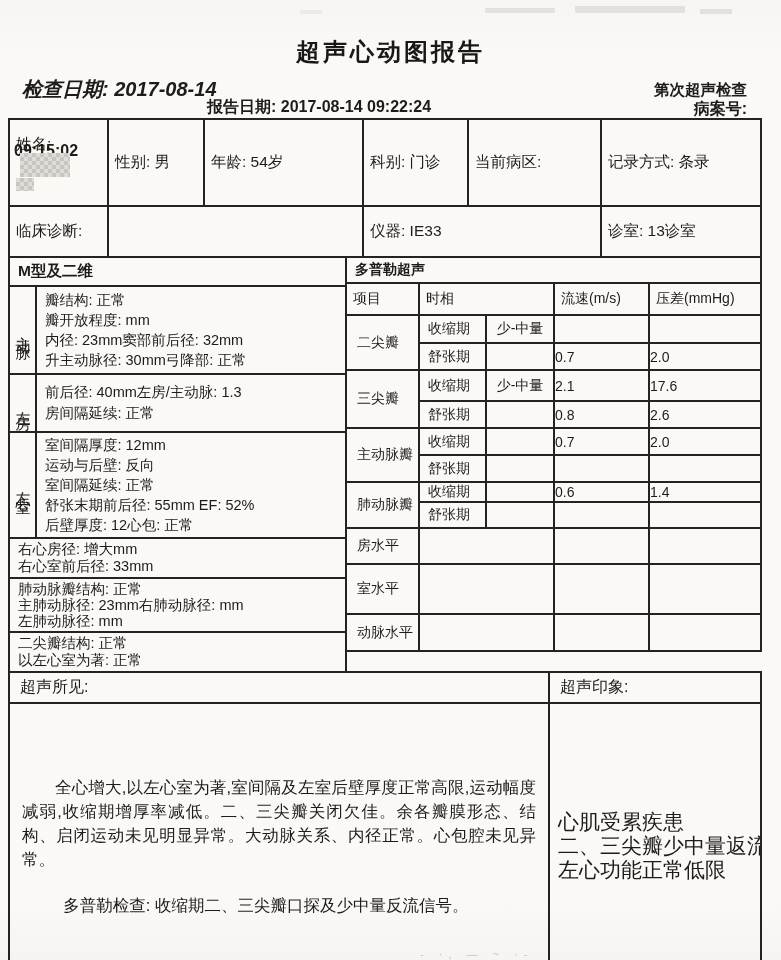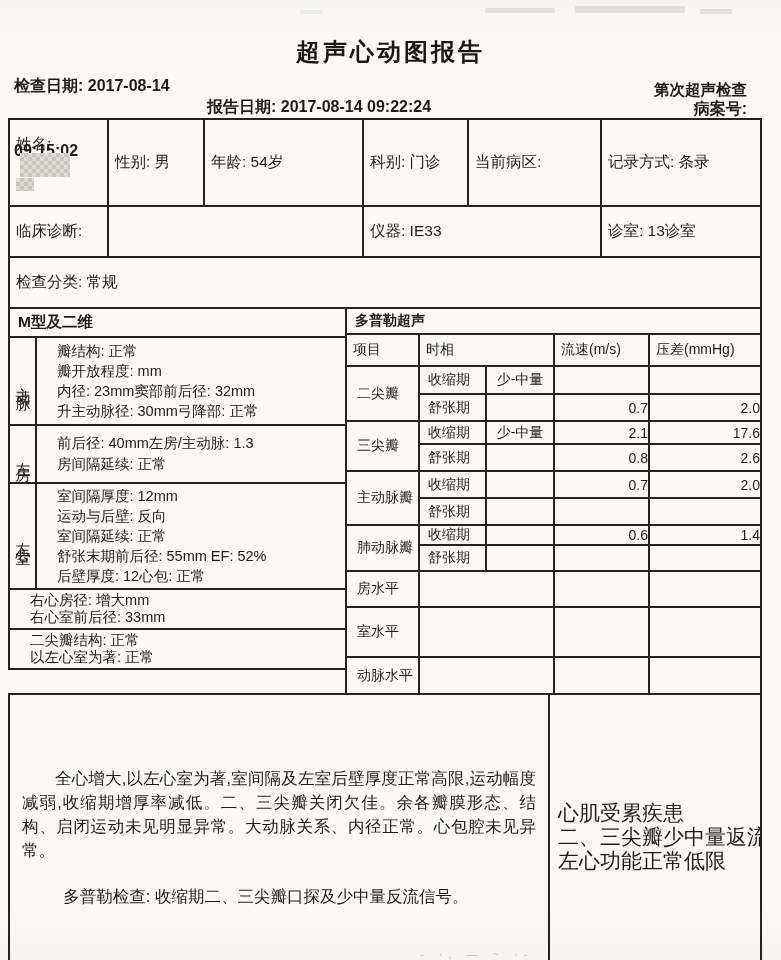--- a/index.html
+++ b/index.html
@@ -12,21 +12,21 @@
     background: linear-gradient(180deg,#f6f5f2 0%, #faf9f6 6%, #faf9f6 94%, #f5f4f0 100%);
     overflow: hidden;
   }
   
   .doc-title {
     position:absolute; top:36px; left:0; width:100%;
     text-align:center; font-size:24px; font-weight:bold; letter-spacing:3px;
     color:#191817;
   }
   .exam-seq { position:absolute; top:80px; right:34px; font-size:15.5px; font-weight:bold; }
-  .exam-date { position:absolute; top:76px; left:14px; font-size:16px; font-weight:bold; }
+  .exam-date { position:absolute; top:76px; left:22px; font-size:20px; font-weight:bold;font-style:italic; }
   .exam-time { position:absolute; top:97px; left:14px; font-size:16px; font-weight:bold;margin-top:45px; }
   .report-date { position:absolute; top:97px; left:207px; font-size:16px; font-weight:bold;text-align:center; }
   .case-no { position:absolute; top:99px; right:34px; font-size:16px; font-weight:bold; }
 
   
   .artifact { position:absolute; background:#8a8784; opacity:.18; border-radius:1px; }
   .bottom-ghost { position:absolute; top:948px; left:420px; width:260px; font-size:11px;
                   color:#8d8a86; opacity:.5; letter-spacing:6px; overflow:hidden; white-space:nowrap; }
 
   
@@ -49,33 +49,33 @@
 
   
   .main-flex { display:flex; align-items:flex-start; }
   .left-tbl { width:337px; }
   .right-tbl { width:415px; margin-left:-2px; }
   .sec-h { font-size:15.5px; font-weight:bold; padding:3px 8px; height:26px; }
   .organ {
     writing-mode: vertical-rl; text-orientation: upright;
     text-align:center; font-size:15px; letter-spacing:4px; padding:2px 0;
   }
-  .glines { padding:2px 20px; font-size:14.5px; }
+  .glines { padding:2px 8px; font-size:14.5px; }
   .glines .ln { white-space:nowrap; }
   .lh20 .ln { line-height:20px; }
   .lh21 .ln { line-height:21px; }
   .lh17 .ln { line-height:17px; }
   .lh16 .ln { line-height:16px; }
 
   .right-tbl td { font-size:14px; }
   .col-h { padding:4px 6px; font-weight:normal; }
   .valve-name { padding-left:10px; }
   .phase { padding-left:8px; }
   .amount { text-align:center; }
-  .num { padding-left:8px; font-size:15px;text-align:right; }
+  .num { padding-left:0; font-size:15px; }
   .level-name { padding-left:10px; }
 
   
   .find-tbl { width:752px; }
   .find-tbl td { vertical-align:top; }
   .find-h { font-size:16px; padding:4px 10px; height:30px; vertical-align:middle; }
   .find-body { padding:8px 12px 8px 12px; }
   .para { font-size:16.5px; line-height:24px; text-indent:2em; text-align:justify; }
   .dopnote { font-size:16.5px; line-height:24px; text-indent:2.5em; margin-top:22px; }
   .imp-body { padding:8px 6px 8px 8px; }
@@ -120,23 +120,20 @@
         <td>科别: 门诊</td>
         <td>当前病区:</td>
         <td>记录方式: 条录</td>
       </tr>
       <tr style="height:34px">
         <td>临床诊断:</td>
         <td colspan="2"></td>
         <td colspan="2">仪器: IE33</td>
         <td>诊室: 13诊室</td>
       </tr>
-      <tr style="height:30px">
-        <td colspan="6">检查分类: 常规</td>
-      </tr>
     </tbody>
       </table>
 
     <div class="main-flex section">
 
       <table class="tbl left-tbl">
         <colgroup>
             <col style="width:27px">
             <col style="width:310px">
           </colgroup>
@@ -167,20 +164,27 @@
             <div class="ln">运动与后壁: 反向</div>
             <div class="ln">室间隔延续: 正常</div>
             <div class="ln">舒张末期前后径: 55mm EF: 52%</div>
             <div class="ln">后壁厚度: 12心包: 正常</div>
           </td>
         </tr>
         <tr style="height:36px">
           <td colspan="2" class="glines lh17">
             <div class="ln">右心房径: 增大mm</div>
             <div class="ln">右心室前后径: 33mm</div>
+          </td>
+        </tr>
+        <tr style="height:50px">
+          <td colspan="2" class="glines lh16">
+            <div class="ln">肺动脉瓣结构: 正常</div>
+            <div class="ln">主肺动脉径: 23mm右肺动脉径: mm</div>
+            <div class="ln">左肺动脉径: mm</div>
           </td>
         </tr>
         <tr style="height:37px">
           <td colspan="2" class="glines lh17">
             <div class="ln">二尖瓣结构: 正常</div>
             <div class="ln">以左心室为著: 正常</div>
           </td>
         </tr>
       </tbody>
         </table>
@@ -211,21 +215,21 @@
           <td class="num"></td>
           <td class="num"></td>
         </tr>
         <tr style="height:27px">
           <td class="phase">舒张期</td>
           <td class="amount"></td>
           <td class="num">0.7</td>
           <td class="num">2.0</td>
         </tr>
 
-        <tr style="height:23px">
+        <tr style="height:31px">
           <td rowspan="2" class="valve-name">三尖瓣</td>
           <td class="phase">收缩期</td>
           <td class="amount">少-中量</td>
           <td class="num">2.1</td>
           <td class="num">17.6</td>
         </tr>
         <tr style="height:27px">
           <td class="phase">舒张期</td>
           <td class="amount"></td>
           <td class="num">0.8</td>
@@ -281,20 +285,24 @@
       </tbody>
         </table>
     </div>
 
     <table class="tbl find-tbl section">
       <colgroup>
           <col style="width:540px">
           <col style="width:212px">
         </colgroup>
       <tbody>
+          <tr>
+        <td class="find-h">超声所见:</td>
+        <td class="find-h">超声印象:</td>
+      </tr>
       <tr style="height:286px">
         <td class="find-body">
           <p class="para">全心增大,以左心室为著,室间隔及左室后壁厚度正常高限,运动幅度减弱,收缩期增厚率减低。二、三尖瓣关闭欠佳。余各瓣膜形态、结构、启闭运动未见明显异常。大动脉关系、内径正常。心包腔未见异常。</p>
           <p class="dopnote">多普勒检查: 收缩期二、三尖瓣口探及少中量反流信号。</p>
         </td>
         <td class="imp-body">
           <div class="ln">心肌受累疾患</div>
           <div class="ln">二、三尖瓣少中量返流</div>
           <div class="ln">左心功能正常低限</div>
         </td>

